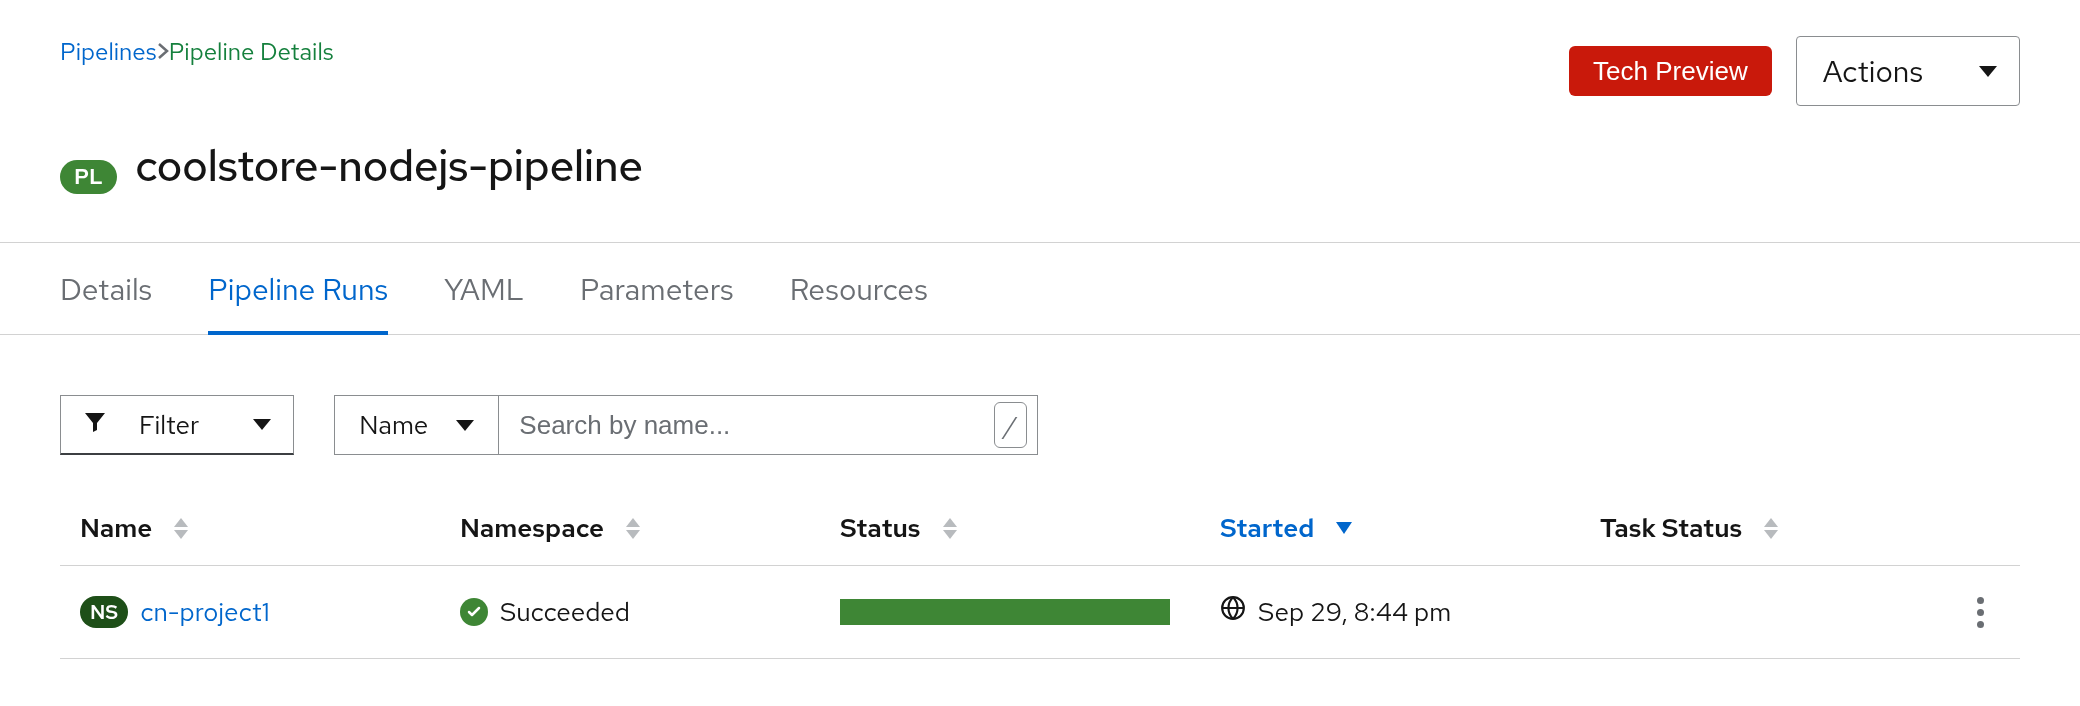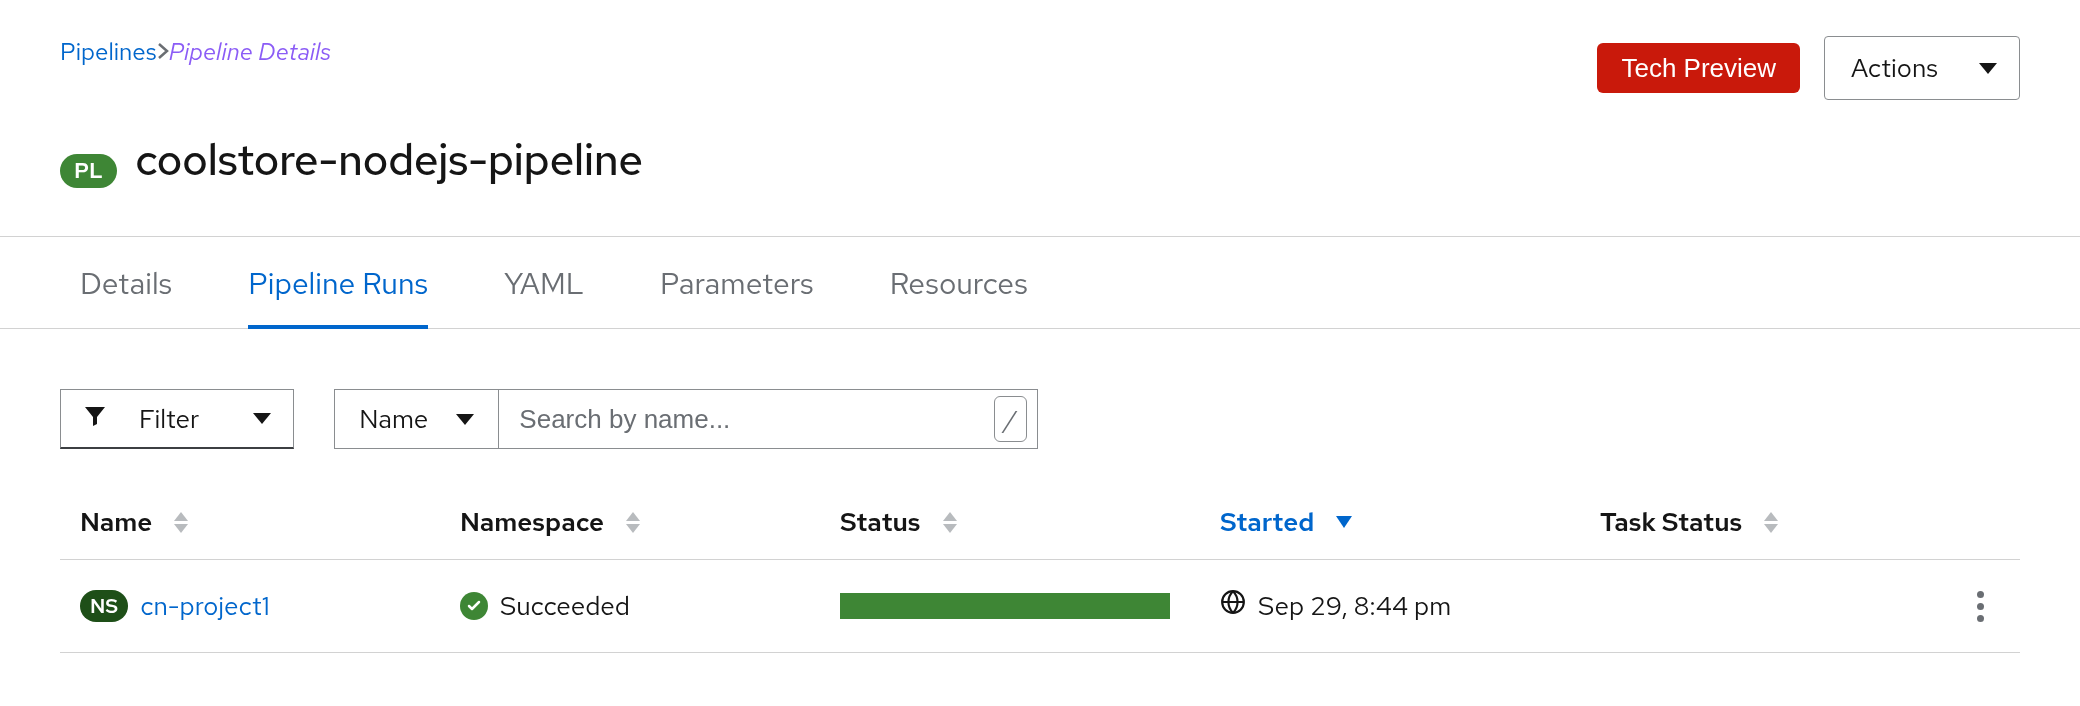--- a/index.html
+++ b/index.html
@@ -20,21 +20,21 @@
     padding: 36px 60px 0 60px;
   }
   .breadcrumb {
     display: flex;
     align-items: center;
     font-size: 24px;
     font-weight: 400;
   }
   .breadcrumb a { color: #06c; text-decoration: none; }
   .breadcrumb .sep { color: #6a6e73; }
-  .breadcrumb .current { color: #8b5cf6; font-style: italic; }
+  .breadcrumb .current { color: #15803d; }
 
   .top-right {
     display: flex;
     flex-direction: row;
     align-items: center;
     gap: 24px;
   }
   .tech-preview {
     background: #c9190b;
     color: #fff;
@@ -45,22 +45,22 @@
     font-weight: 400;
     line-height: 1;
   }
   .actions-btn {
     background: #fff;
     border: 1px solid #8a8d90;
     border-radius: 4px;
     padding: 14px 22px 14px 26px;
     display: inline-flex;
     align-items: center;
-    gap: 41px;
-    font-size: 26px;
+    gap: 56px;
+    font-size: 30px;
     color: #151515;
     cursor: pointer;
   }
   .caret-down {
     width: 0; height: 0;
     border-left: 9px solid transparent;
     border-right: 9px solid transparent;
     border-top: 11px solid #151515;
   }
 
@@ -91,21 +91,20 @@
     border-top: 1px solid #d2d2d2;
     border-bottom: 1px solid #d2d2d2;
   }
   .tab {
     padding: 26px 0 22px 0;
     font-size: 30px;
     color: #6a6e73;
     cursor: pointer;
     border-bottom: 4px solid transparent;
     margin-bottom: -1px;
-    margin-left: 20px;
   }
   .tab.active { color: #06c; border-bottom-color: #06c; }
 
   
   .toolbar {
     display: flex;
     align-items: center;
     gap: 40px;
     padding: 60px 60px 0 60px;
   }

